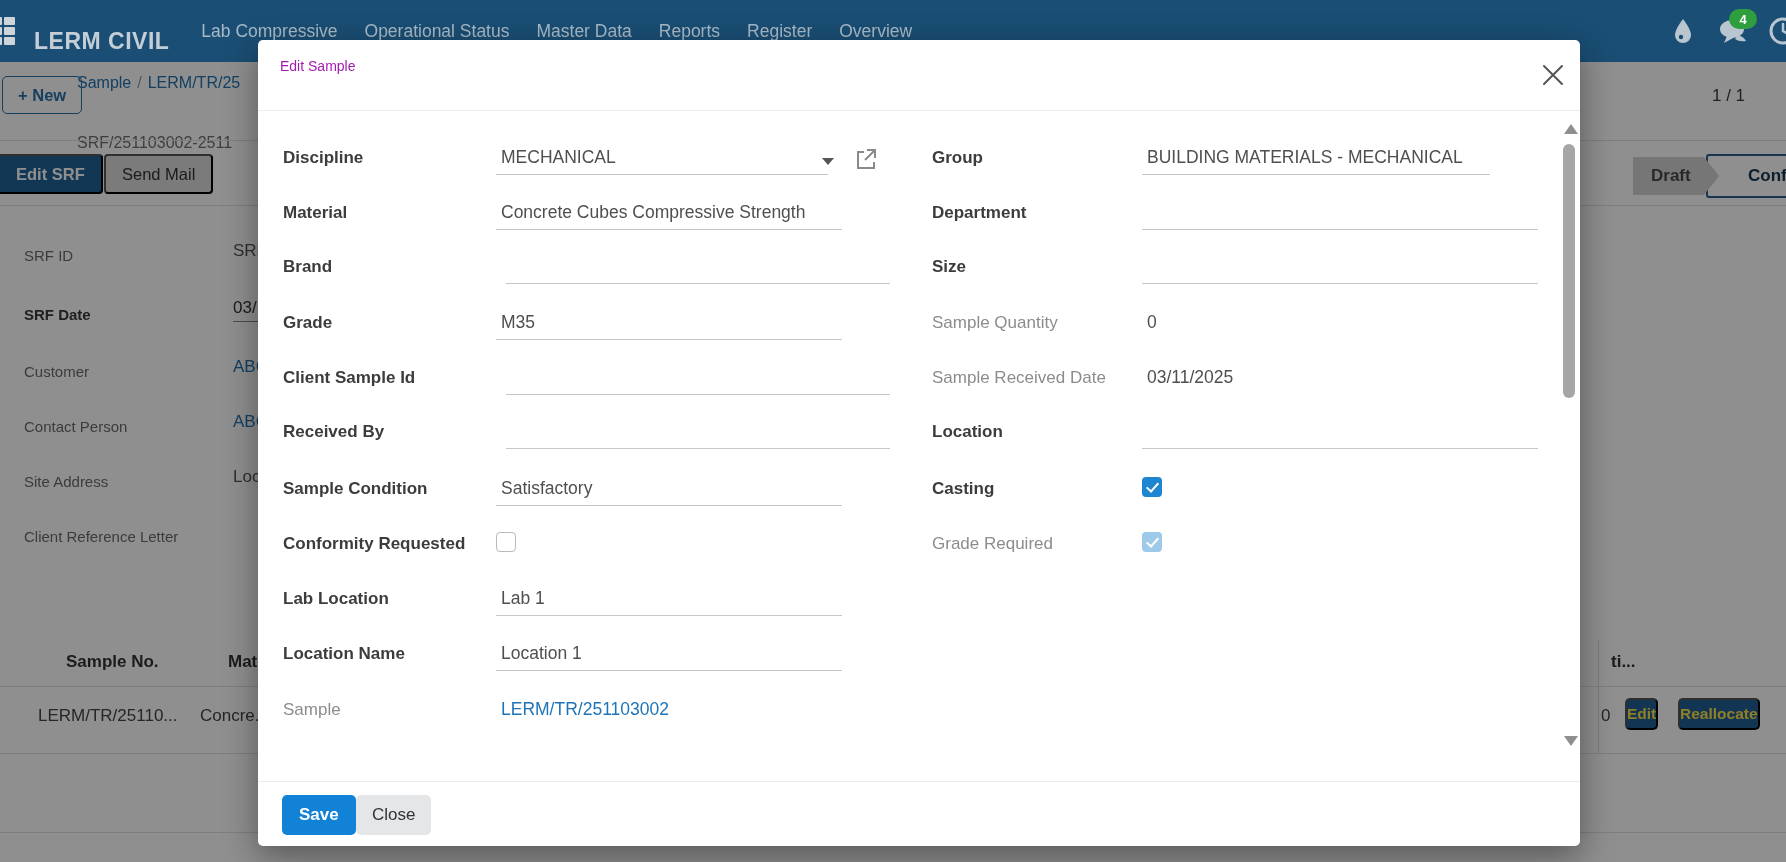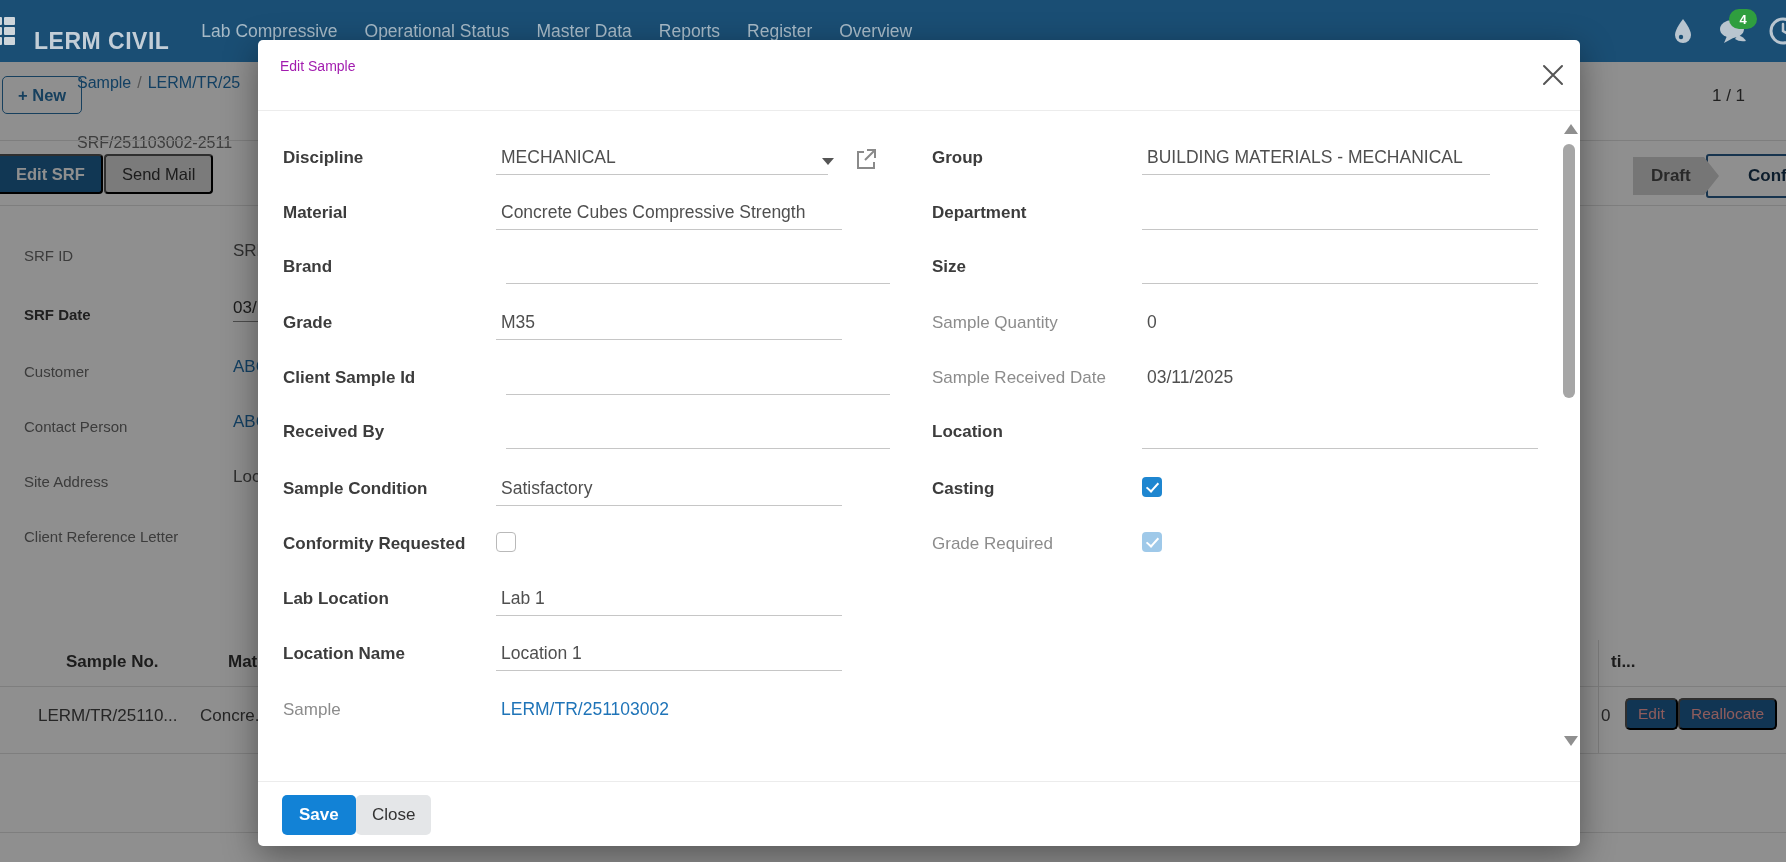--- a/index.html
+++ b/index.html
@@ -42,22 +42,22 @@
              border-radius:3px;color:#17344f;font-size:17px;font-weight:700;display:flex;align-items:center;
              padding-left:40px;box-sizing:border-box;}
   .detrow{position:absolute;left:24px;font-size:15px;color:#6b6b6b;white-space:nowrap;margin-top:6px;}
   .detval{position:absolute;left:233px;font-size:17px;color:#555;white-space:nowrap;}
   .detval.link{color:#2273b0;cursor:pointer;}
   .detval.inputed{color:#333;border-bottom:1px solid #888;padding:0 4px 3px 0;min-width:70px;}
   .det-bold{color:#3a3a3a;font-weight:700;}
   .th{position:absolute;font-size:17px;font-weight:700;color:#333;white-space:nowrap;margin-left:28px;}
   .td{position:absolute;font-size:17px;color:#444;white-space:nowrap;}
   .vline{position:absolute;width:1px;background:#ddd;}
-  .btn-row{position:absolute;height:32px;padding:0 11px;background:#1f5f94;color:#fca5a5;font-size:15.5px;
-           font-weight:400;border-radius:5px;display:flex;align-items:center;}
+  .btn-row{position:absolute;height:32px;padding:0 0;background:#1f5f94;color:#fde047;font-size:15.5px;
+           font-weight:700;border-radius:5px;display:flex;align-items:center;}
 
   
   .overlay{position:absolute;inset:0;background:rgba(0,0,0,0.44);z-index:5;}
 
   
   .modal{position:absolute;left:258px;top:40px;width:1322px;height:806px;background:#fff;border-radius:5px;
          box-shadow:0 10px 34px rgba(0,0,0,.4);z-index:10;}
   .m-title{position:absolute;left:22px;top:18px;font-size:14px;font-weight:400;color:#a21caf;}
   .m-close{position:absolute;left:1280px;top:20px;width:30px;height:30px;cursor:pointer;display:flex;
            align-items:center;justify-content:center;}

